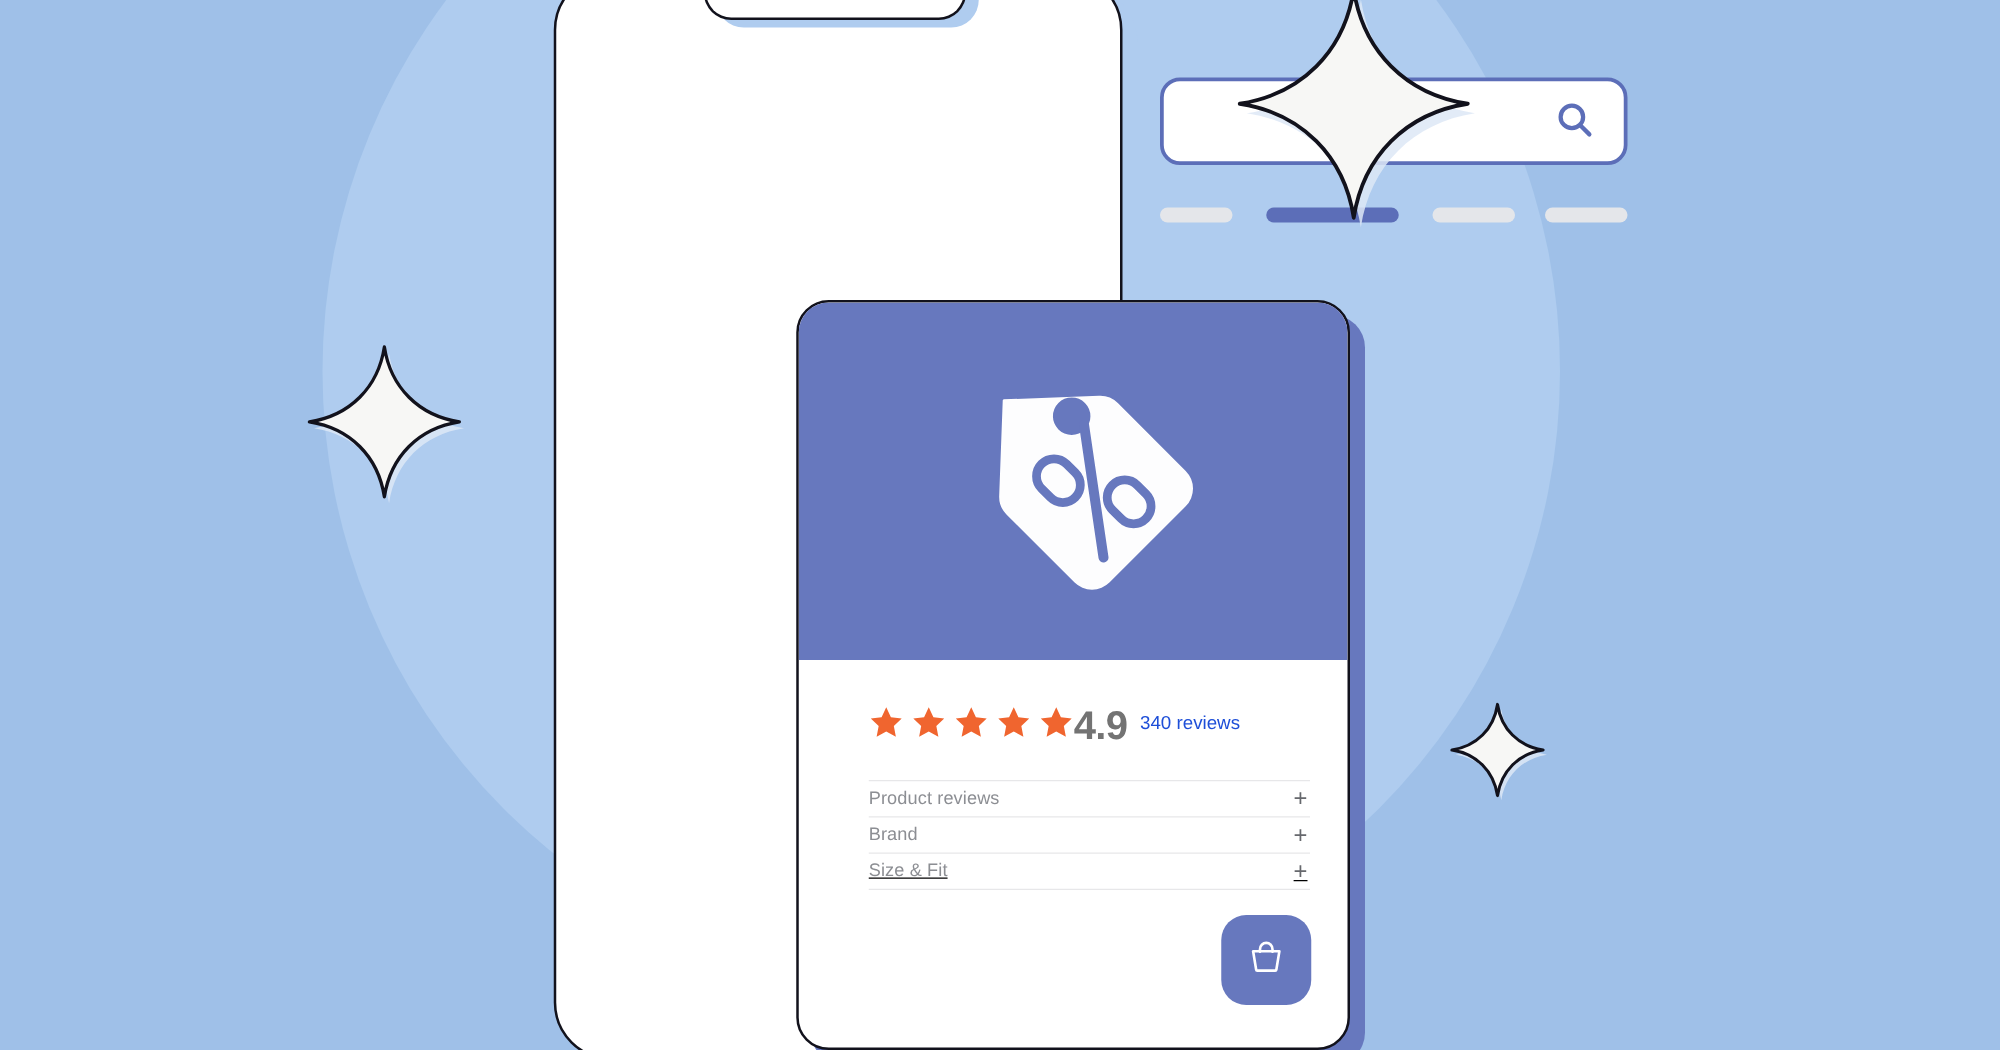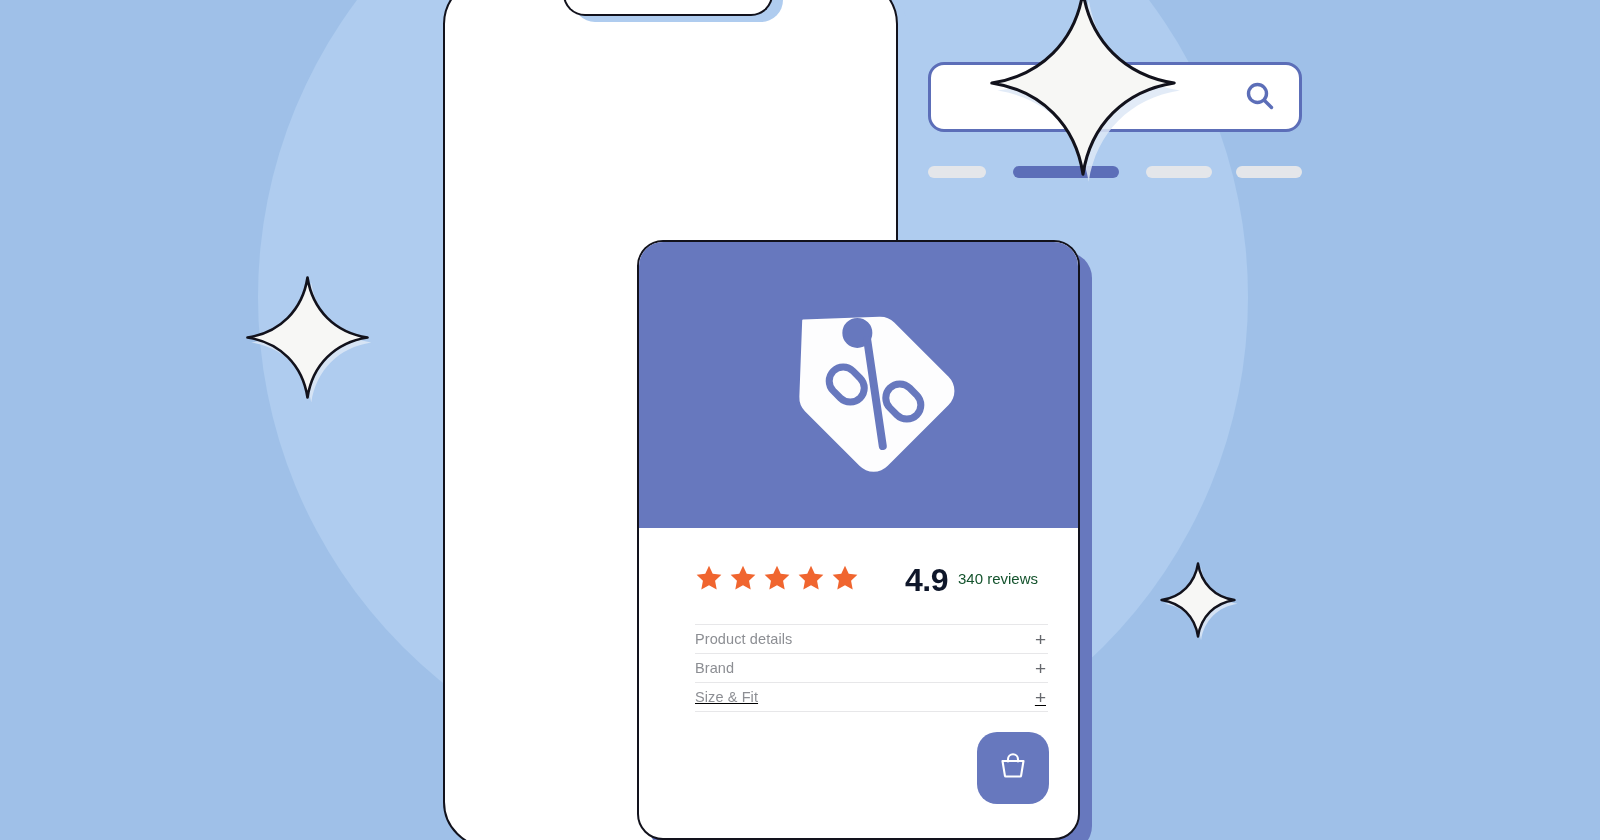--- a/index.html
+++ b/index.html
@@ -76,24 +76,24 @@
   }
   .tag-wrap{transform:translate(4px,-2px);}
 
   
   .rating-row{
     position:absolute;left:56px;top:314px;right:34px;height:48px;
     display:flex;align-items:center;
   }
   .stars{display:flex;gap:6px;align-items:center;}
   .score{
-    margin-left:46px;font-size:32px;font-weight:bold;color:#0f172a;
+    font-size:32px;font-weight:bold;color:#737373;
     letter-spacing:-0.5px;line-height:1;
   }
-  .reviews{margin-left:10px;font-size:15px;color:#14532d;line-height:1;padding-bottom:3px;}
+  .reviews{margin-left:10px;font-size:15px;color:#1d4ed8;line-height:1;padding-bottom:3px;}
 
   
   .accordion{position:absolute;left:56px;top:382px;width:353px;}
   .acc-row{
     display:flex;align-items:center;justify-content:space-between;
     height:28px;border-top:1px solid #E7E7E9;
   }
   .acc-row:last-child{border-bottom:1px solid #E7E7E9;text-decoration:underline;}
   .acc-label{font-size:14.5px;color:#8C8E93;letter-spacing:.1px;}
   .acc-plus{font-size:19px;color:#66686D;line-height:1;font-weight:400;padding-right:2px;}
@@ -175,21 +175,21 @@
         <span><svg width="28" height="28" viewBox="0 0 24 24">
               <polygon points="12,1.6 15.2,8.4 22.6,9.3 17.2,14.4 18.6,21.8 12,18.2 5.4,21.8 6.8,14.4 1.4,9.3 8.8,8.4" fill="#F0652F"></polygon>
             </svg></span>
       </span>
       <span class="score">4.9</span>
       <span class="reviews">340 reviews</span>
     </div>
 
     <div class="accordion">
       <div class="acc-row">
-        <span class="acc-label">Product details</span>
+        <span class="acc-label">Product reviews</span>
         <span class="acc-plus">+</span>
       </div>
       <div class="acc-row">
         <span class="acc-label">Brand</span>
         <span class="acc-plus">+</span>
       </div>
       <div class="acc-row">
         <span class="acc-label">Size &amp; Fit</span>
         <span class="acc-plus">+</span>
       </div>

